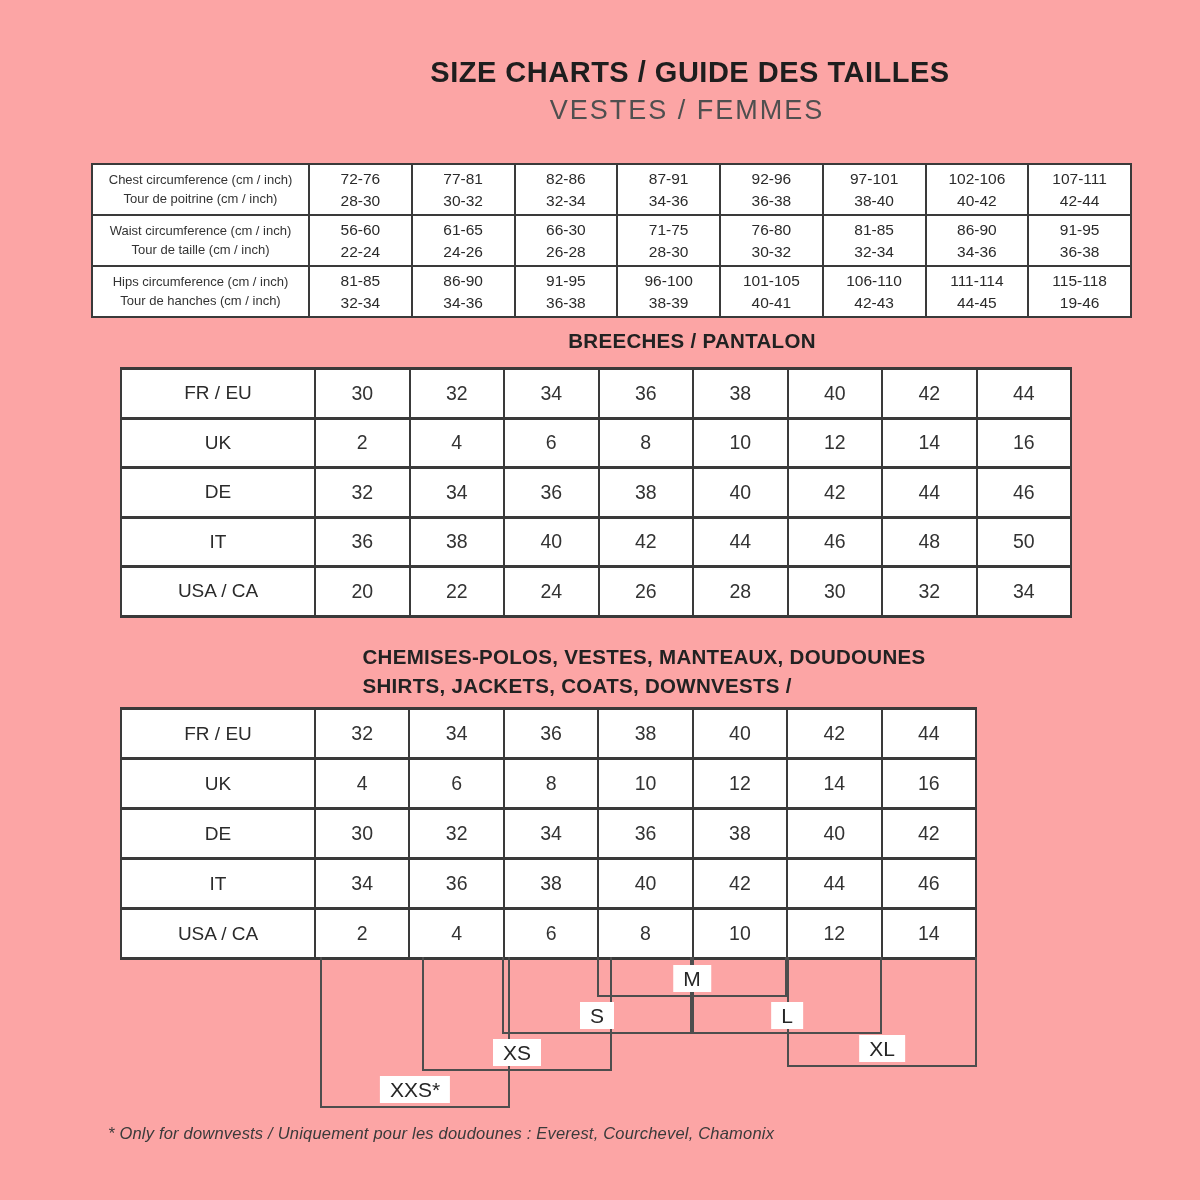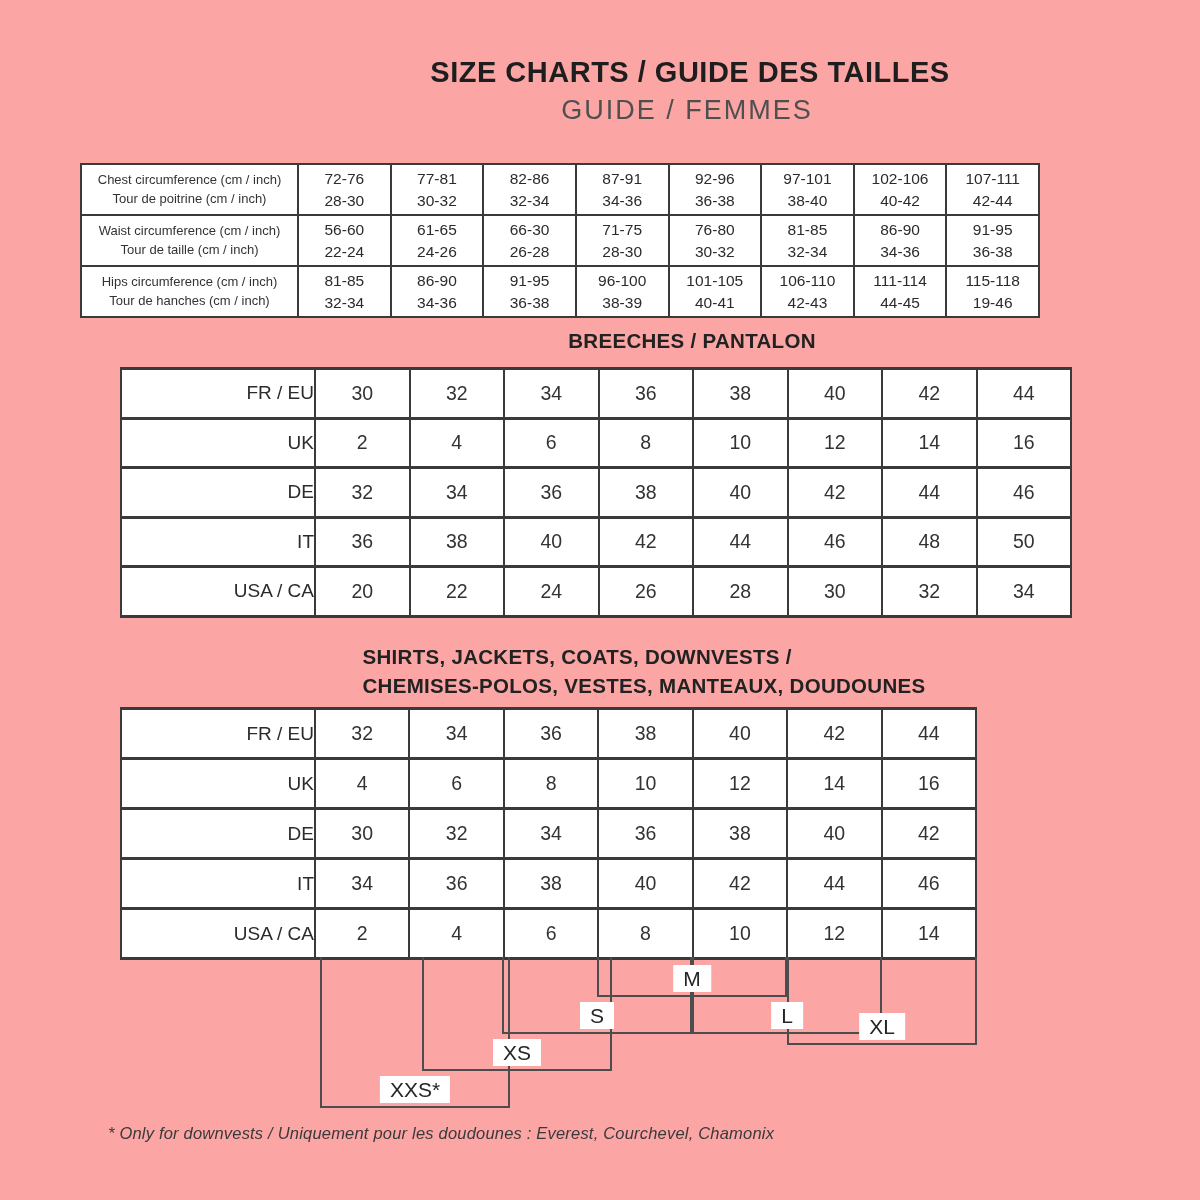--- a/index.html
+++ b/index.html
@@ -39,29 +39,29 @@
     white-space:nowrap;
     font-size:20.5px; font-weight:bold; letter-spacing:0.3px;
     color:#222; text-align:left;
   }
   .h-breeches{ top:329px; left:692px; }
   .h-shirts{ top:642px; left:644px; line-height:29px; }
   
   table{ border-collapse:collapse; table-layout:fixed; position:absolute; background:#fff; }
   td{ text-align:center; vertical-align:middle; padding:0; }
   
-  .meas{ left:80px; top:163px; width:960px; border:2px solid var(--line); }
+  .meas{ left:91px; top:163px; width:1041px; border:2px solid var(--line); }
   .meas td{ border:2px solid var(--line); }
   .meas tr{ height:51px; }
   .meas td.lbl{ width:215px; font-size:13px; line-height:18.5px; color:#333; }
   .meas td.val{ font-size:15.5px; line-height:22px; color:#2b2b2b; }
   
   .sizes td{ border-left:2px solid var(--line); border-right:2px solid var(--line); border-top:3px solid var(--line); border-bottom:3px solid var(--line); }
   .sizes{ border:2px solid var(--line); }
-  .sizes td.lbl{ width:192px; font-size:19px; color:#2b2b2b;text-align:right; }
+  .sizes td.lbl{ width:192px; font-size:19px; color:#2b2b2b; }
   .sizes td.val{ font-size:19.5px; color:#333; }
   .breeches{ left:120px; top:367px; width:952px; }
   .breeches tr{ height:49.5px; }
   .shirts{ left:120px; top:707px; width:857px; }
   .shirts tr{ height:50px; }
   
   .brackets{
     position:absolute; left:120px; top:957px;
     width:857px; height:165px;
   }
@@ -86,21 +86,21 @@
     font-size:16.5px; font-style:italic; color:#3a3a3a;
     letter-spacing:0.2px;
   }
 </style>
 </head>
 <body>
 
 <div class="page">
 
   <h1 class="title">SIZE CHARTS / GUIDE DES TAILLES</h1>
-  <h2 class="subtitle">GUIDE / FEMMES</h2>
+  <h2 class="subtitle">VESTES / FEMMES</h2>
 
   <table class="meas" id="meas-table">
       <tbody>
         <tr>
           <td class="lbl">
             <div>Chest circumference (cm / inch)</div>
             <div>Tour de poitrine (cm / inch)</div>
           </td>
           <td class="val">
             <div>72-76</div>
@@ -269,22 +269,22 @@
           <td class="val">26</td>
           <td class="val">28</td>
           <td class="val">30</td>
           <td class="val">32</td>
           <td class="val">34</td>
         </tr>
       </tbody>
     </table>
 
   <div class="section-heading h-shirts">
+    <div>CHEMISES-POLOS, VESTES, MANTEAUX, DOUDOUNES</div>
     <div>SHIRTS, JACKETS, COATS, DOWNVESTS /</div>
-    <div>CHEMISES-POLOS, VESTES, MANTEAUX, DOUDOUNES</div>
   </div>
   <table class="sizes shirts" id="shirts-table">
       <tbody>
         <tr>
           <td class="lbl">FR / EU</td>
           <td class="val">32</td>
           <td class="val">34</td>
           <td class="val">36</td>
           <td class="val">38</td>
           <td class="val">40</td>
@@ -340,21 +340,21 @@
       </div>
       <div class="bracket" style="left: 382px; width: 190px; height: 77px;">
         <span class="blabel">S</span>
       </div>
       <div class="bracket" style="left: 572px; width: 190px; height: 77px;">
         <span class="blabel">L</span>
       </div>
       <div class="bracket" style="left: 302px; width: 190px; height: 114px;">
         <span class="blabel">XS</span>
       </div>
-      <div class="bracket" style="left: 667px; width: 190px; height: 88px; text-align: center;">
+      <div class="bracket" style="left: 667px; width: 190px; height: 110px; text-align: center;">
         <span class="blabel">XL</span>
       </div>
       <div class="bracket" style="left: 192px; width: 190px; height: 151px; margin-left: 8px;">
         <span class="blabel">XXS*</span>
       </div>
     </div>
 
   <div class="footnote">* Only for downvests / Uniquement pour les doudounes : Everest, Courchevel, Chamonix</div>
 
 </div>

